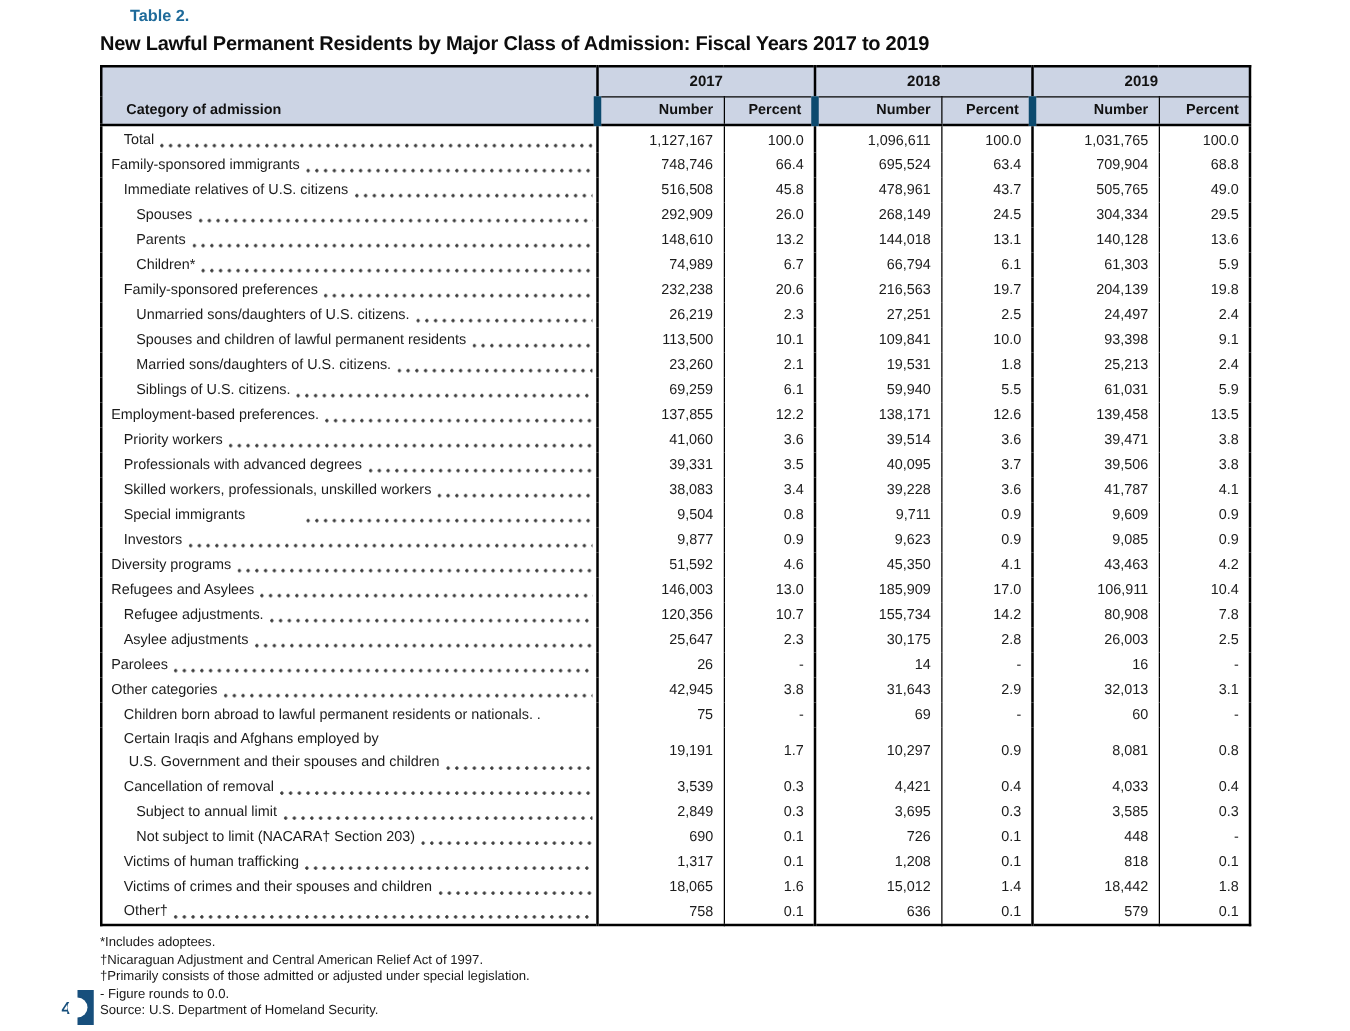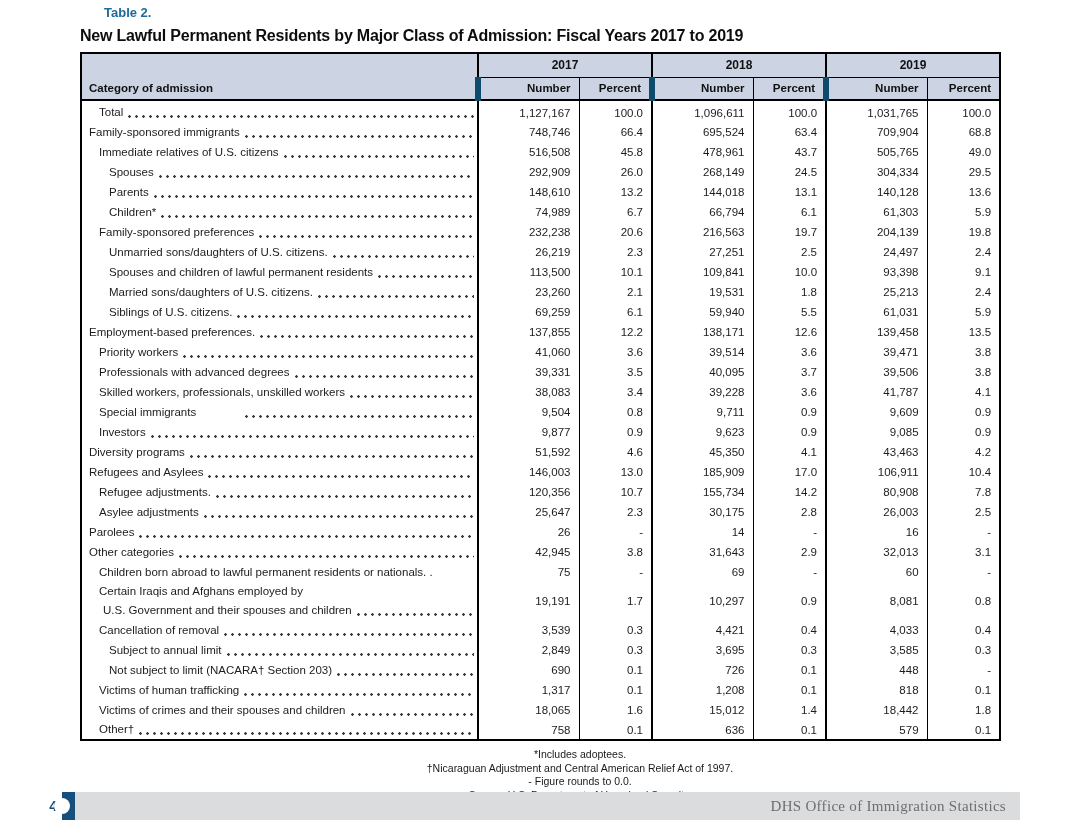--- a/index.html
+++ b/index.html
@@ -12,35 +12,35 @@
   .doc-title { font-size:16px; font-weight:bold; color:#0d0d0d; margin-top:7px; letter-spacing:-0.2px; }
 
   table.admissions { border-collapse:collapse; table-layout:fixed; margin:7px 0 0 80px; width:920px; border:2px solid #000; }
   col.c-cat { width:397px; } col.c-num { width:101px; } col.c-pct { width:73px; }
 
   thead th { background:#ccd4e4; font-size:11.5px; font-weight:bold; color:#111; }
   th.year { height:24px; text-align:center; border-left:2px solid #000; border-bottom:1px solid #000; font-size:12px;margin-left:13px; }
   th.sub { height:23px; text-align:right; padding-right:8px; }
   th.sub.grp { border-left:6px solid #0c4a6e; }
   th.sub.inner { border-left:1px solid #000; }
-  th.cat-head { text-align:left; vertical-align:bottom; padding:0 0 5px 7px; font-size:11.5px; }
+  th.cat-head { text-align:left; vertical-align:bottom; padding:0 0 5px 19px; font-size:11.5px; }
   thead tr:last-child th, thead th[rowspan] { border-bottom:2px solid #000; }
 
   tbody td { font-size:11.5px; color:#1c1c1c; height:20px; vertical-align:middle; }
   tbody td.num { text-align:right; padding-right:8px; border-left:2px solid #000; }
   tbody td.pct { text-align:right; padding-right:8px; border-left:1px solid #000; }
   tbody tr:first-child td { padding-top:2px; }
 
   .cat-line { display:flex; line-height:19px; }
   .cat-label { white-space:nowrap; }
   .leader { flex:1 1 auto; align-self:flex-end; height:3px; margin:0 3px 4px 5px;
             background-image:radial-gradient(circle at 1.5px 1.5px, #3c3c3c 1.1px, rgba(0,0,0,0) 1.5px);
             background-size:7px 3px; background-repeat:repeat-x; }
 
-  .footnotes { margin:7px 0 0 80px; font-size:10.5px; color:#1a1a1a;text-align:center; }
+  .footnotes { margin:7px 0 0 80px; font-size:10.5px; color:#1a1a1a; }
   .footnotes div { line-height:13.5px; }
 
   .page-footer { position:absolute; left:0; bottom:5px; width:1080px; height:28px; display:flex; align-items:stretch; }
   .pagenum { width:62px; text-align:right; padding-right:5px; font-size:14px; font-weight:bold; color:#174f7c; line-height:28px; }
   .footer-tab { width:13px; background:#174f7c; position:relative; }
   .footer-tab::before { content:''; position:absolute; left:-8px; top:50%; transform:translateY(-50%);
                         width:16px; height:16px; background:#fff; border-radius:50%; }
   .footer-bar { width:945px; background:#dbdcdd; display:flex; align-items:center; justify-content:flex-end; }
   .footer-org { font-family:"Liberation Serif", serif; font-size:15px; color:#6e6e70; padding-right:14px; letter-spacing:0.3px; }
 </style>
@@ -516,25 +516,23 @@
           <td class="pct">0.1</td>
           <td class="num">579</td>
           <td class="pct">0.1</td>
         </tr>
       </tbody>
   </table>
 
   <div class="footnotes">
     <div>*Includes adoptees.</div>
     <div>†Nicaraguan Adjustment and Central American Relief Act of 1997.</div>
+    <div>†Primarily consists of those admitted or adjusted under special legislation.</div>
     <div>- Figure rounds to 0.0.</div>
     <div>Source: U.S. Department of Homeland Security.</div>
   </div>
 
   <div class="page-footer">
     <span class="pagenum">4</span>
     <div class="footer-tab"></div>
-    <div class="footer-bar">
-      <span class="footer-org">DHS Office of Immigration Statistics</span>
-    </div>
   </div>
 
 </div>
 
 </body></html>

